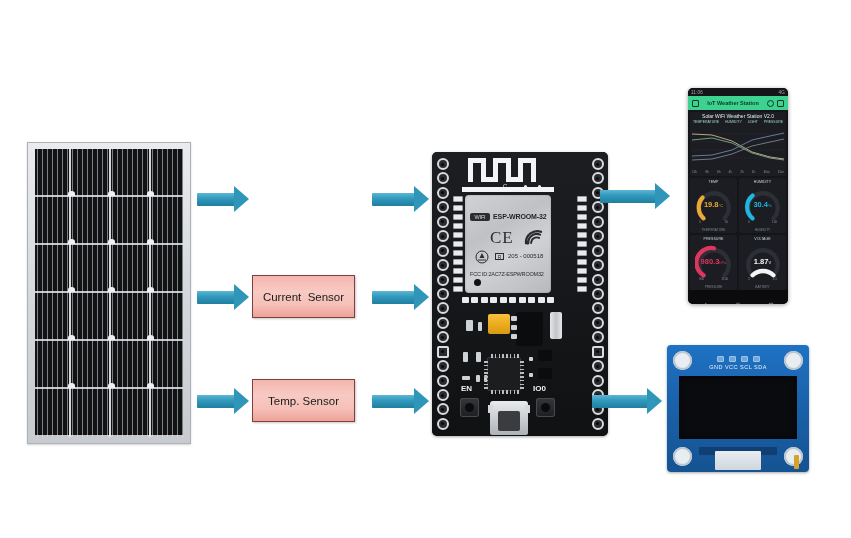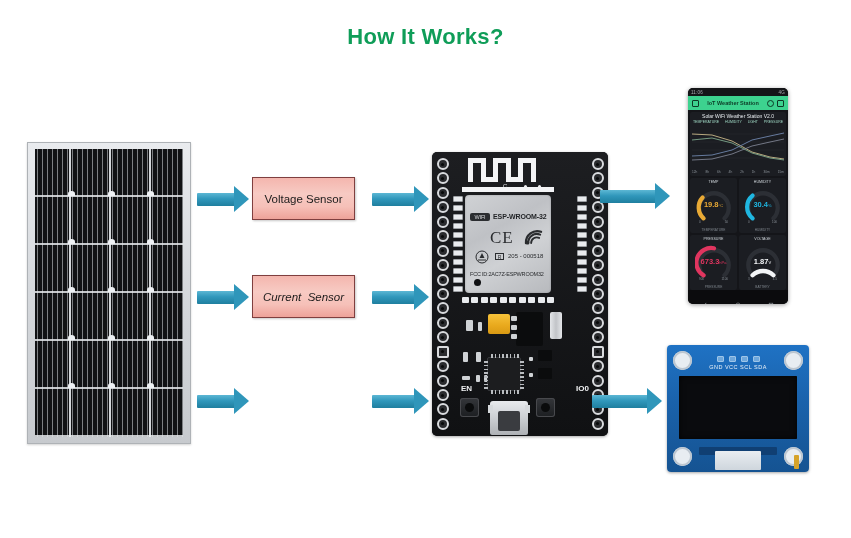--- a/index.html
+++ b/index.html
@@ -104,21 +104,21 @@
     display: flex;
     align-items: center;
     justify-content: center;
     box-sizing: border-box;
     font-size: 11.5px;
     color: #1b1b1b;
     font-family: "Liberation Sans", sans-serif;
     white-space: pre;
   }
   .sensor-voltage { left: 252px; top: 177px; }
-  .sensor-current { left: 252px; top: 275px; font-style: italic; }
+  .sensor-current { left: 252px; top: 275px; }
   .sensor-temp    { left: 252px; top: 379px; }
 
   
   .arrow {
     position: absolute;
     height: 26px;
   }
   .arrow .shaft {
     position: absolute;
     left: 0; top: 7px;
@@ -431,21 +431,21 @@
   .btn-en   { left: 28px; top: 246px; }
   .btn-boot { left: 104px; top: 246px; }
   .btn-label {
     position: absolute;
     font-size: 8px;
     font-weight: bold;
     color: #f0f1f3;
     font-family: "Liberation Sans", sans-serif;
   }
   .lbl-en   { left: 29px; top: 232px; }
-  .lbl-boot { left: 101px; top: 232px; margin-left: 43px; }
+  .lbl-boot { left: 101px; top: 232px; }
 
   .usb {
     position: absolute;
     left: 58px; top: 249px;
     width: 38px; height: 34px;
     background: linear-gradient(180deg,#e8eaed 0%,#c9ccd0 55%,#aeb1b5 100%);
     border-radius: 3px 3px 2px 2px;
   }
   .usb-slot {
     position: absolute;
@@ -710,21 +710,20 @@
     width: 5px; height: 14px;
     background: #d6a32a;
     border-radius: 1px;
   }
 </style>
 </head>
 <body>
 
 <div id="stage">
 
-  <div class="title">How It Works?</div>
 
   <div class="solar">
     <div class="solar-inner">
       <div class="fingers"></div>
       <div class="cellrows"></div>
       <div class="busbar bb1"></div>
       <div class="busbar bb2"></div>
       <div class="busbar bb3"></div>
       <div class="soldertab" style="left:22%;top:42px"></div>
       <div class="soldertab" style="left:49%;top:42px"></div>
@@ -750,25 +749,25 @@
   </div>
   <div class="arrow a2">
     <div class="shaft"></div>
     <div class="head"></div>
   </div>
   <div class="arrow a3">
     <div class="shaft"></div>
     <div class="head"></div>
   </div>
 
-  <div class="sensor-box sensor-voltage">
-    <span>Voltage Sensor</span>
-  </div>
   <div class="sensor-box sensor-current">
     <span>Current  Sensor</span>
+  </div>
+  <div class="sensor-box sensor-temp">
+    <span>Temp. Sensor</span>
   </div>
 
   <div class="arrow a4">
     <div class="shaft"></div>
     <div class="head"></div>
   </div>
   <div class="arrow a5">
     <div class="shaft"></div>
     <div class="head"></div>
   </div>
@@ -1072,21 +1071,21 @@
 
         <div class="gauge-cell">
           <div class="gauge-label">PRESSURE</div>
           <div class="gauge-arc">
             <svg viewBox="0 0 40 40" width="38" height="38">
               <path d="M9 33 A15.5 15.5 0 1 1 31 33" stroke="#2c2f35" stroke-width="4.5" fill="none" stroke-linecap="round"></path>
               <path d="M9 33 A15.5 15.5 0 0 1 20 4.5" stroke="#e0355f" stroke-width="4.5" fill="none" stroke-linecap="round"></path>
             </svg>
           </div>
           <div class="gauge-val" style="color:#e0355f">
-            <span>673.3</span><span class="gauge-unit">hPa</span>
+            <span>980.3</span><span class="gauge-unit">hPa</span>
           </div>
           <div class="gauge-min">900</div>
           <div class="gauge-max">1100</div>
           <div class="gauge-sub">PRESSURE</div>
         </div>
 
         <div class="gauge-cell">
           <div class="gauge-label">VOLTAGE</div>
           <div class="gauge-arc">
             <svg viewBox="0 0 40 40" width="38" height="38">

